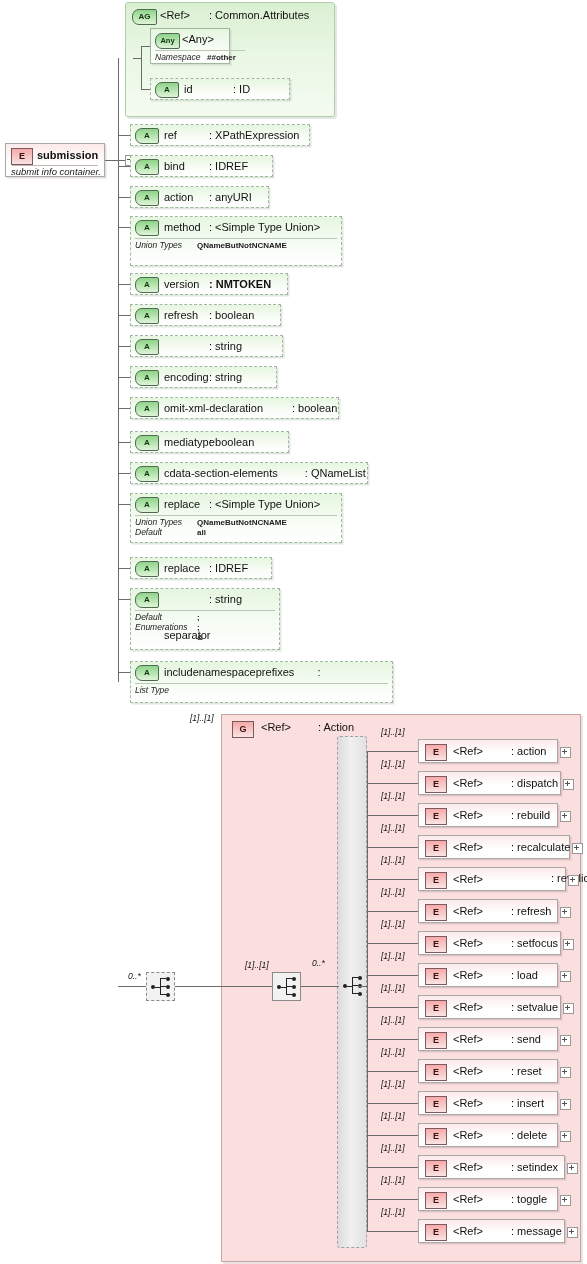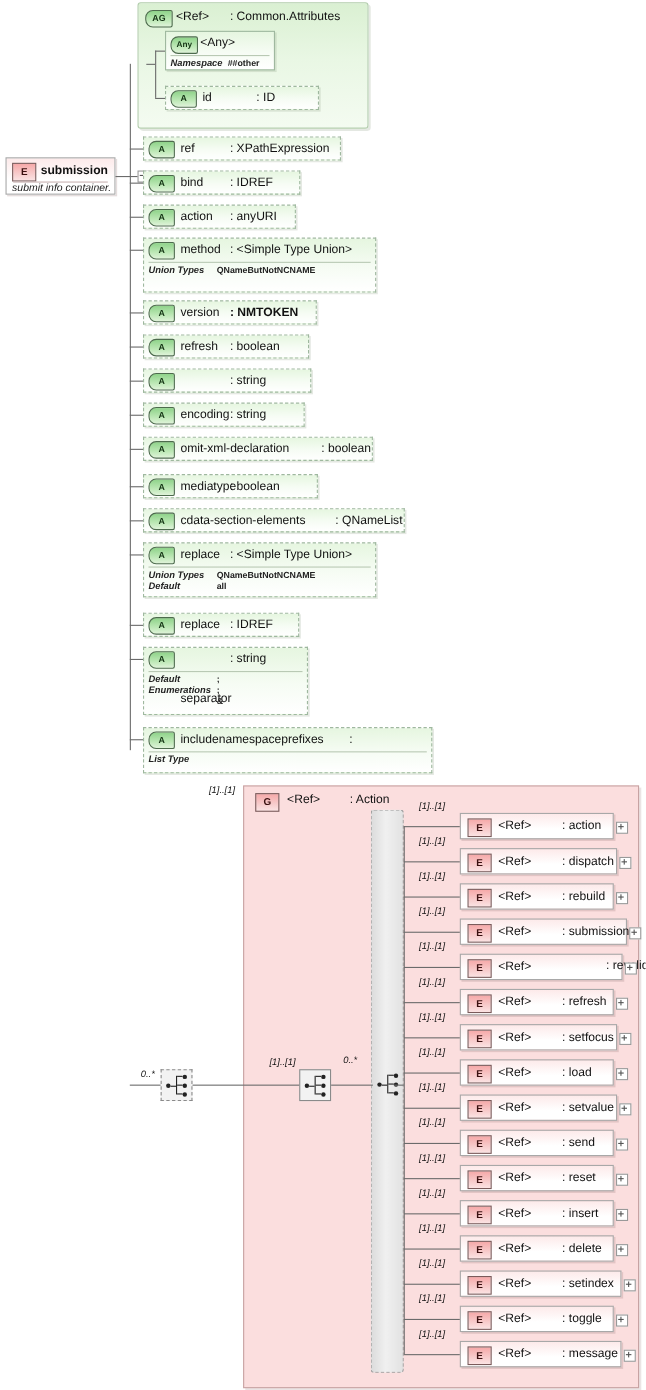--- a/index.html
+++ b/index.html
@@ -62,21 +62,21 @@
 
   .title{
     position:absolute;white-space:nowrap;font-size:11px;color:#111;
   }
   .title.bold{font-weight:bold;}
   .ttype{position:absolute;white-space:nowrap;font-size:11px;color:#111;}
 
   .hr{position:absolute;height:0;border-top:1px solid #b9c9b4;}
   .hr.pink{border-top:1px solid #c9b4b4;}
 
-  .detail-k{position:absolute;font-style:italic;font-size:8.5px;color:#222;white-space:nowrap;font-weight:bold;}
+  .detail-k{position:absolute;font-style:italic;font-size:8.5px;color:#222;white-space:nowrap;}
   .detail-v{position:absolute;font-size:8px;font-weight:bold;color:#222;white-space:nowrap;font-family:"Liberation Sans",sans-serif;}
 
   .doc{position:absolute;font-style:italic;font-size:9.5px;color:#222;white-space:nowrap;}
 
   
   .grpbox-green{
     position:absolute;box-sizing:border-box;
     border:1px solid #b2cdac;border-radius:3px;
     background:linear-gradient(to bottom,#daf0d2 0%,#e9f7e4 45%,#f4fbf1 100%);
     box-shadow:2px 2px 0 rgba(130,150,125,.22);
@@ -130,21 +130,21 @@
       <div class="doc" style="left:5px;top:22px;">submit info container.</div>
     </div>
     <div class="plus minus" style="left:125px;top:155px;"></div>
     <div class="ln lnh" style="left:105px;top:160px;width:20px;"></div>
     <div class="ln lnh" style="left:134px;top:160px;width:8px;"></div>
     <div class="grpbox-green" style="left:125px;top:2px;width:210px;height:115px;">
       <div class="badge badge-ag" style="left:6px;top:6px;text-align:center;">AG</div>
       <div class="title" style="left:34px;top:6px;">&lt;Ref&gt;</div>
       <div class="ttype" style="left:83px;top:6px;">: Common.Attributes</div>
     </div>
-    <div class="box attr solid" style="left:150px;top:28px;width:100px;height:36px;">
+    <div class="box attr solid" style="left:150px;top:28px;width:80px;height:36px;">
       <div class="badge badge-any" style="left:4px;top:4px;">Any</div>
       <div class="title" style="left:31px;top:4px;">&lt;Any&gt;</div>
       <div class="hr" style="left:4px;top:21px;width:90px;"></div>
       <div class="detail-k" style="left:4px;top:23px;">Namespace</div>
       <div class="detail-v" style="left:56px;top:24px;">##other</div>
     </div>
     <div class="box attr" style="left:150px;top:78px;width:140px;height:22px;">
       <div class="badge badge-a" style="left:4px;top:3px;">A</div>
       <div class="title" style="left:33px;top:4px;">id</div>
       <div class="ttype" style="left:82px;top:4px;">: ID</div>
@@ -327,21 +327,21 @@
       <div class="badge badge-e" style="left:6px;top:4px;">E</div>
       <div class="title" style="left:34px;top:5px;">&lt;Ref&gt;</div>
       <div class="ttype" style="left:92px;top:5px;">: rebuild</div>
     </div>
     <div class="plus" style="left:560px;top:811px;"></div>
     <div class="card" style="left:381px;top:791px;">[1]..[1]</div>
     <div class="ln lnh" style="left:367px;top:815px;width:51px;"></div>
     <div class="box elem" style="left:418px;top:835px;width:152px;height:24px;">
       <div class="badge badge-e" style="left:6px;top:4px;">E</div>
       <div class="title" style="left:34px;top:5px;">&lt;Ref&gt;</div>
-      <div class="ttype" style="left:92px;top:5px;">: submission</div>
+      <div class="ttype" style="left:92px;top:5px;">: recalculate</div>
     </div>
     <div class="plus" style="left:572px;top:843px;"></div>
     <div class="card" style="left:381px;top:823px;">[1]..[1]</div>
     <div class="ln lnh" style="left:367px;top:847px;width:51px;"></div>
     <div class="box elem" style="left:418px;top:867px;width:148px;height:24px;">
       <div class="badge badge-e" style="left:6px;top:4px;">E</div>
       <div class="title" style="left:34px;top:5px;">&lt;Ref&gt;</div>
       <div class="ttype" style="left:92px;top:4px;margin-left:40px;">: revalidate</div>
     </div>
     <div class="plus" style="left:568px;top:875px;"></div>

